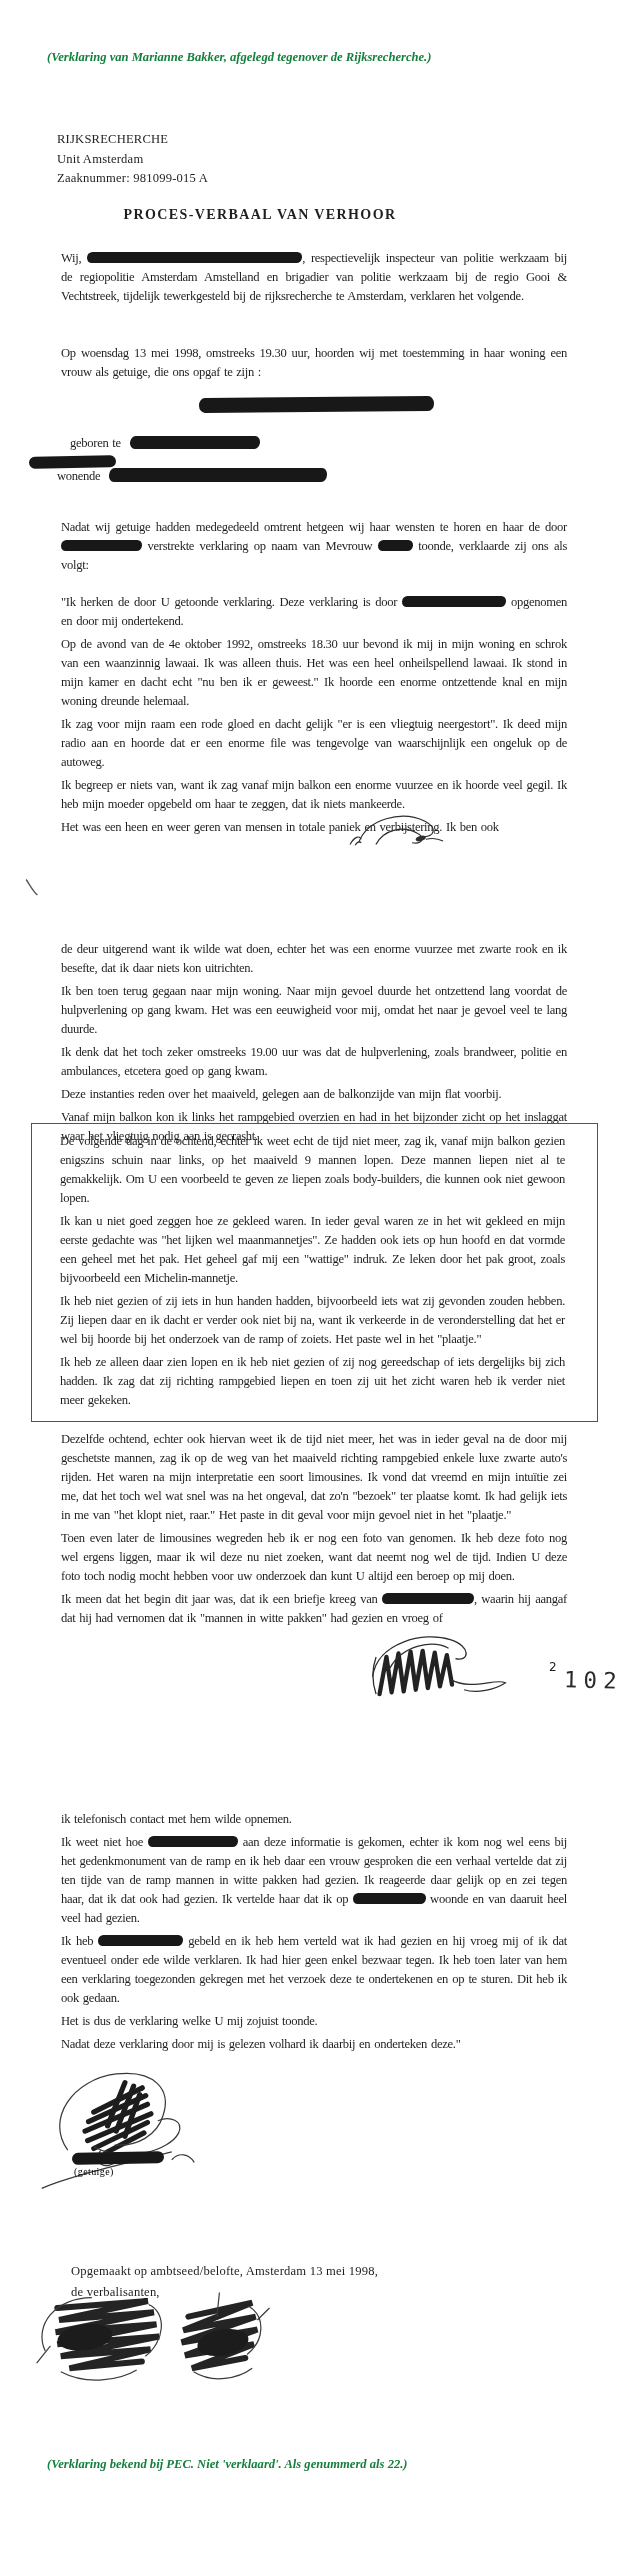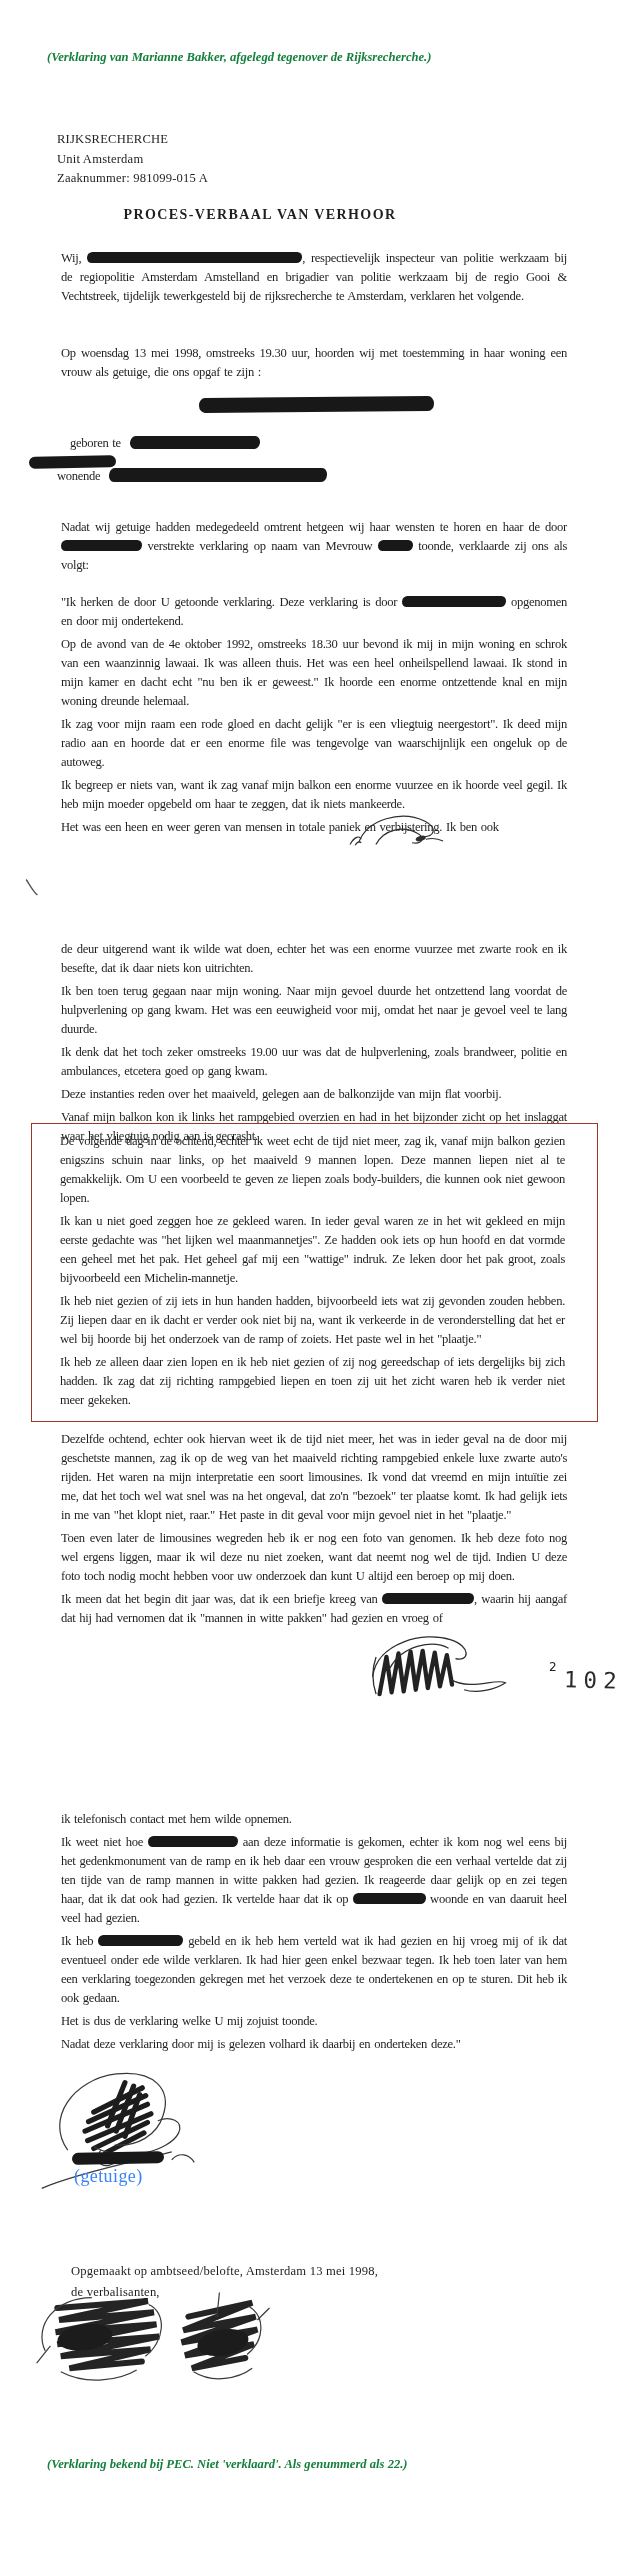--- a/index.html
+++ b/index.html
@@ -12,21 +12,21 @@
   .red-note{color:#15803d;font-weight:bold;font-style:italic;font-size:12.6px;letter-spacing:0;}
   .hdr{font-size:12.6px;line-height:19.5px;letter-spacing:0.2px;}
   .doc-title{width:520px;text-align:center;font-weight:bold;font-size:14px;letter-spacing:1.4px;}
   .redact{display:inline-block;background:#181818;height:11.3px;border-radius:5.2px/50%;
           vertical-align:-1.7px;transform:skewX(-4deg);}
   .redact-abs{position:absolute;background:#181818;border-radius:6px/50%;}
   .redbox{position:absolute;left:31px;top:1123px;width:513px;border:1.7px solid #9b3723;
           padding:3.5px 28px 7.8px 24px;}
   .pagenum-small{font-family:"DejaVu Sans",sans-serif;font-size:12px;color:#222;}
   .pagenum-big{font-family:"DejaVu Sans Mono",monospace;font-size:22.5px;letter-spacing:6px;color:#2a2a2a;}
-  .witness-label{font-size:18px;color:#3b82f6;letter-spacing:0.4px;}
+  .witness-label{font-size:10px;color:#000000;letter-spacing:0.4px;}
   svg{display:block;}
 </style>
 </head>
 <body>
 
 <div id="page">
 
   <div class="abs red-note" style="left:47px;top:50px;">(Verklaring van Marianne Bakker, afgelegd tegenover de Rijksrecherche.)</div>
 
   <div class="abs hdr" style="left:57px;top:130px;">

